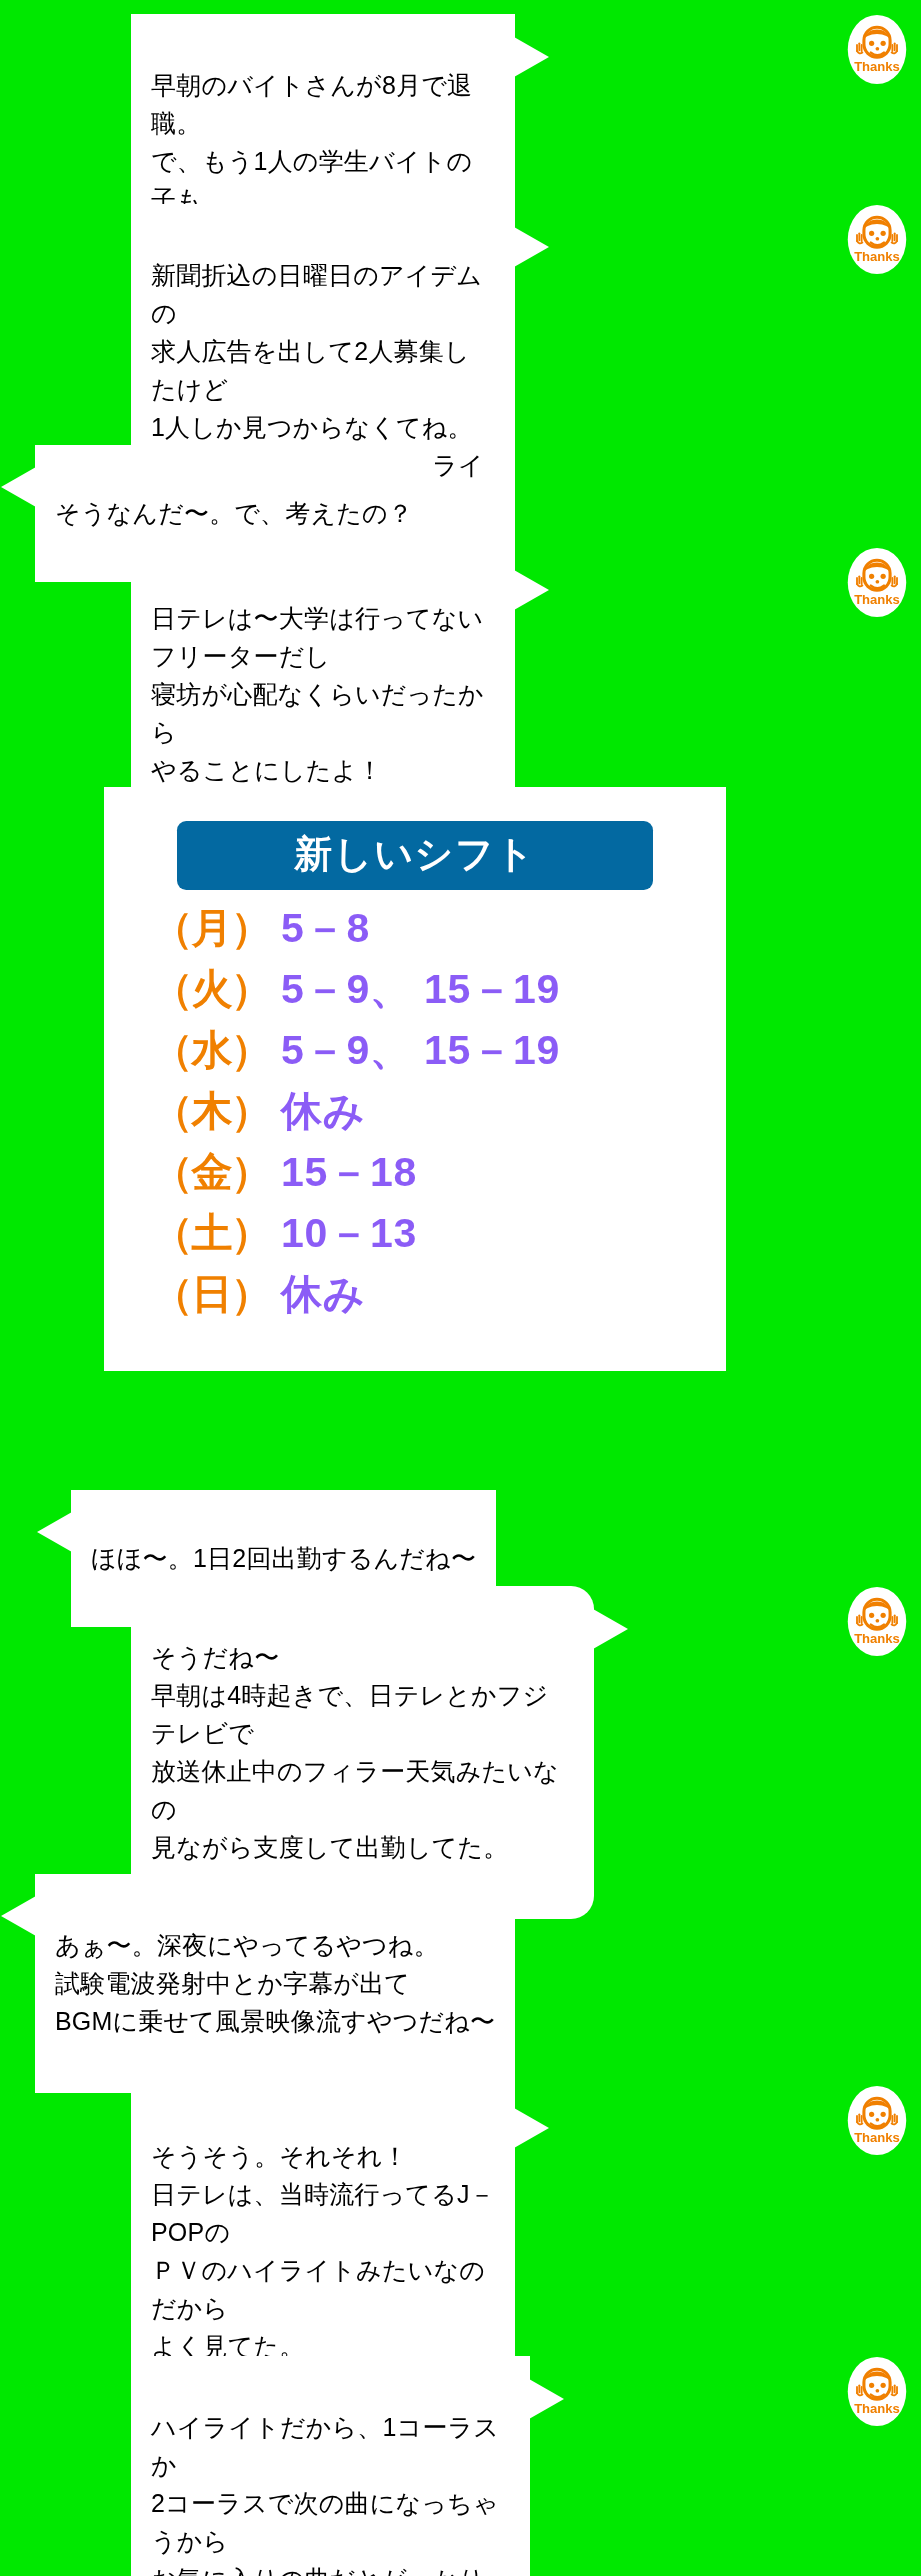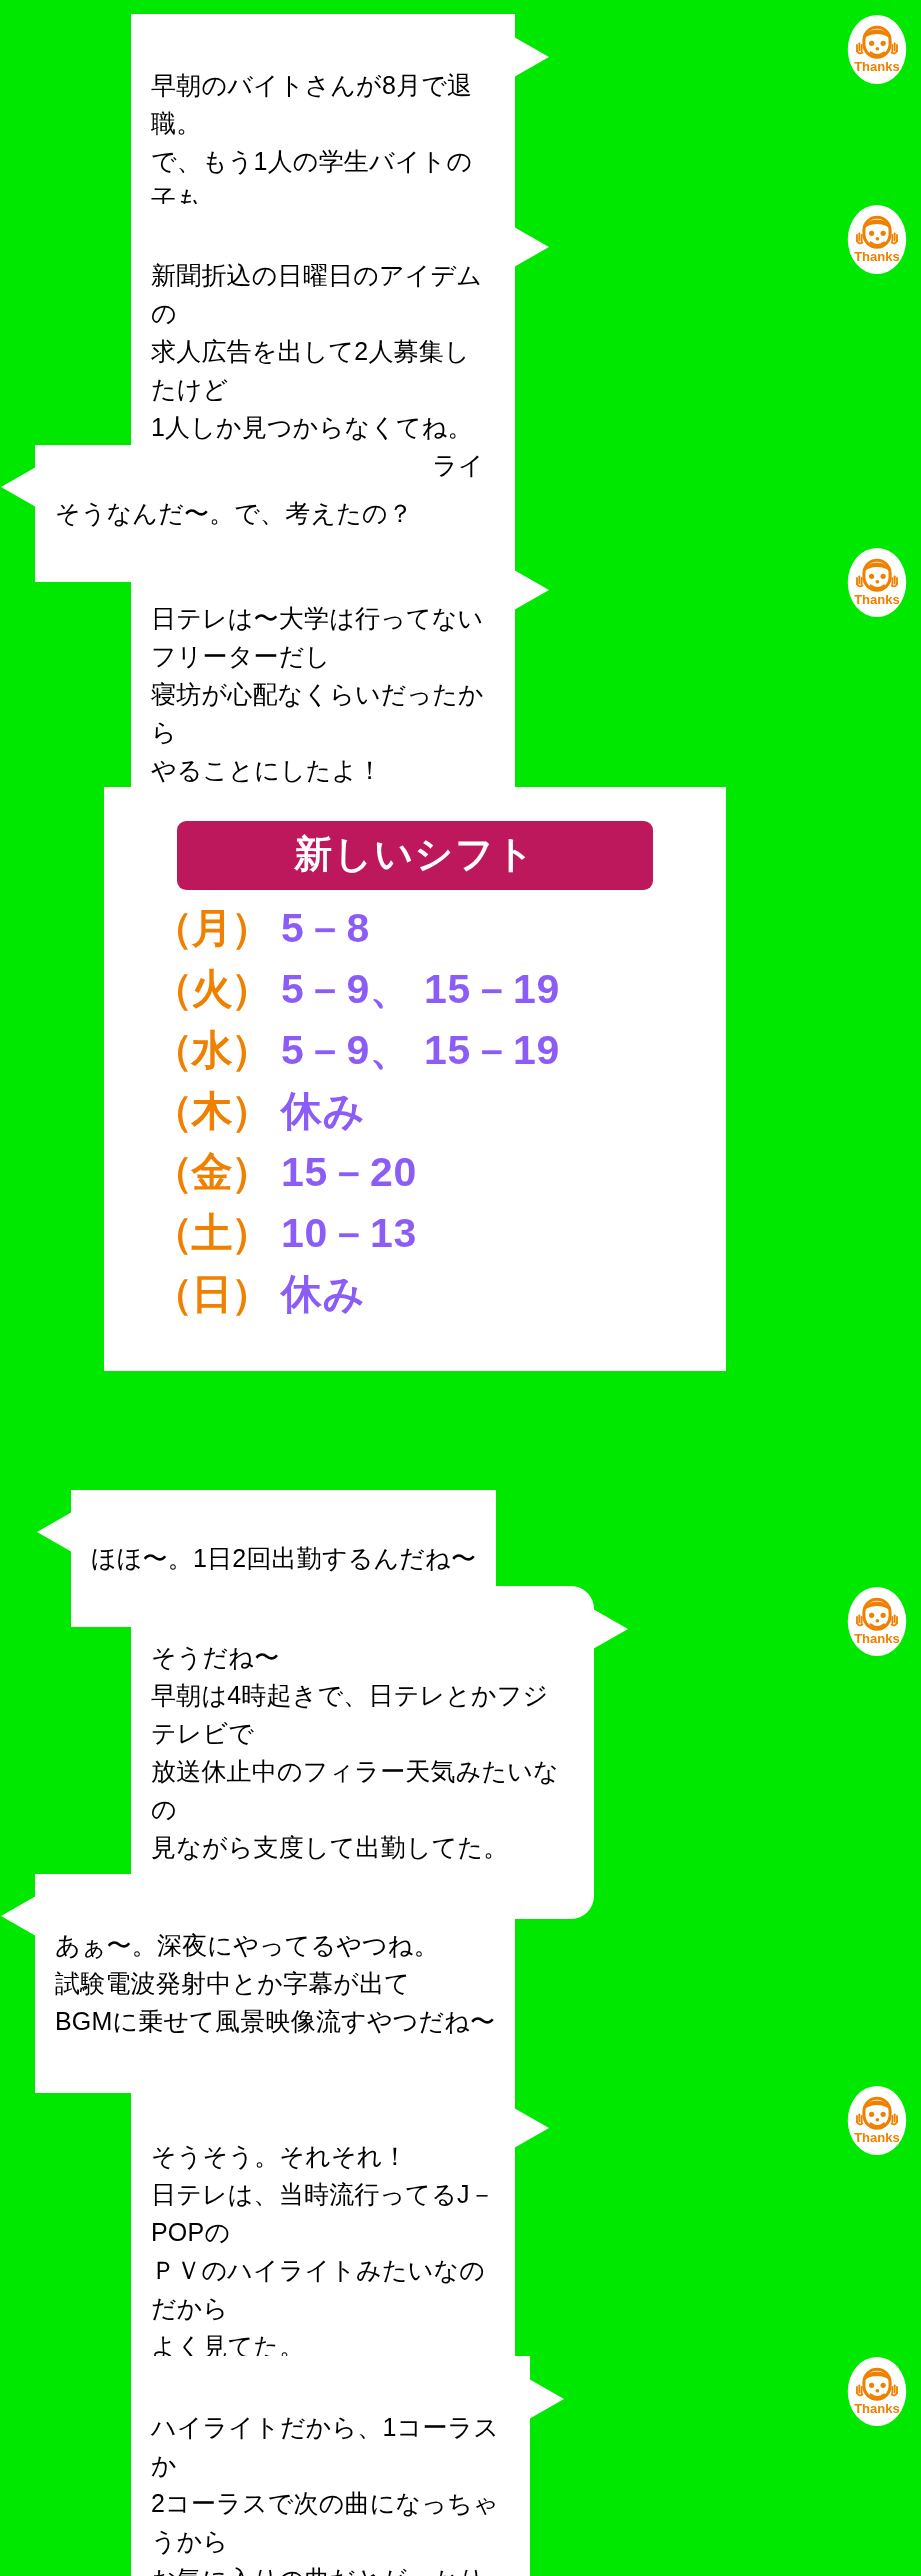--- a/index.html
+++ b/index.html
@@ -86,21 +86,21 @@
     top: 1030;
     width: 622px;
     background: #FFFFFF;
     box-sizing: border-box;
     padding: 34px 0 43px 0;
   }
   .shift-badge {
     display: block;
     margin: 0 auto 10.8px auto;
     width: 476px;
-    background: #be185d;
+    background: #0369a1;
     color: #FFFFFF;
     border-radius: 9.2px;
     text-align: center;
     font-size: 38px;
     font-weight: bold;
     letter-spacing: 1.5px;
     padding: 7.7px 0 10.8px 0;
     box-sizing: border-box;
   }
   .shift-rows {
@@ -242,21 +242,21 @@
       <div class="shift-row">
         <span class="shift-day">（水）</span>
         <span class="shift-time">5－9、 15－19</span>
       </div>
       <div class="shift-row">
         <span class="shift-day">（木）</span>
         <span class="shift-time">休み</span>
       </div>
       <div class="shift-row">
         <span class="shift-day">（金）</span>
-        <span class="shift-time">15－20</span>
+        <span class="shift-time">15－18</span>
       </div>
       <div class="shift-row">
         <span class="shift-day">（土）</span>
         <span class="shift-time">10－13</span>
       </div>
       <div class="shift-row">
         <span class="shift-day">（日）</span>
         <span class="shift-time">休み</span>
       </div>
     </div>

